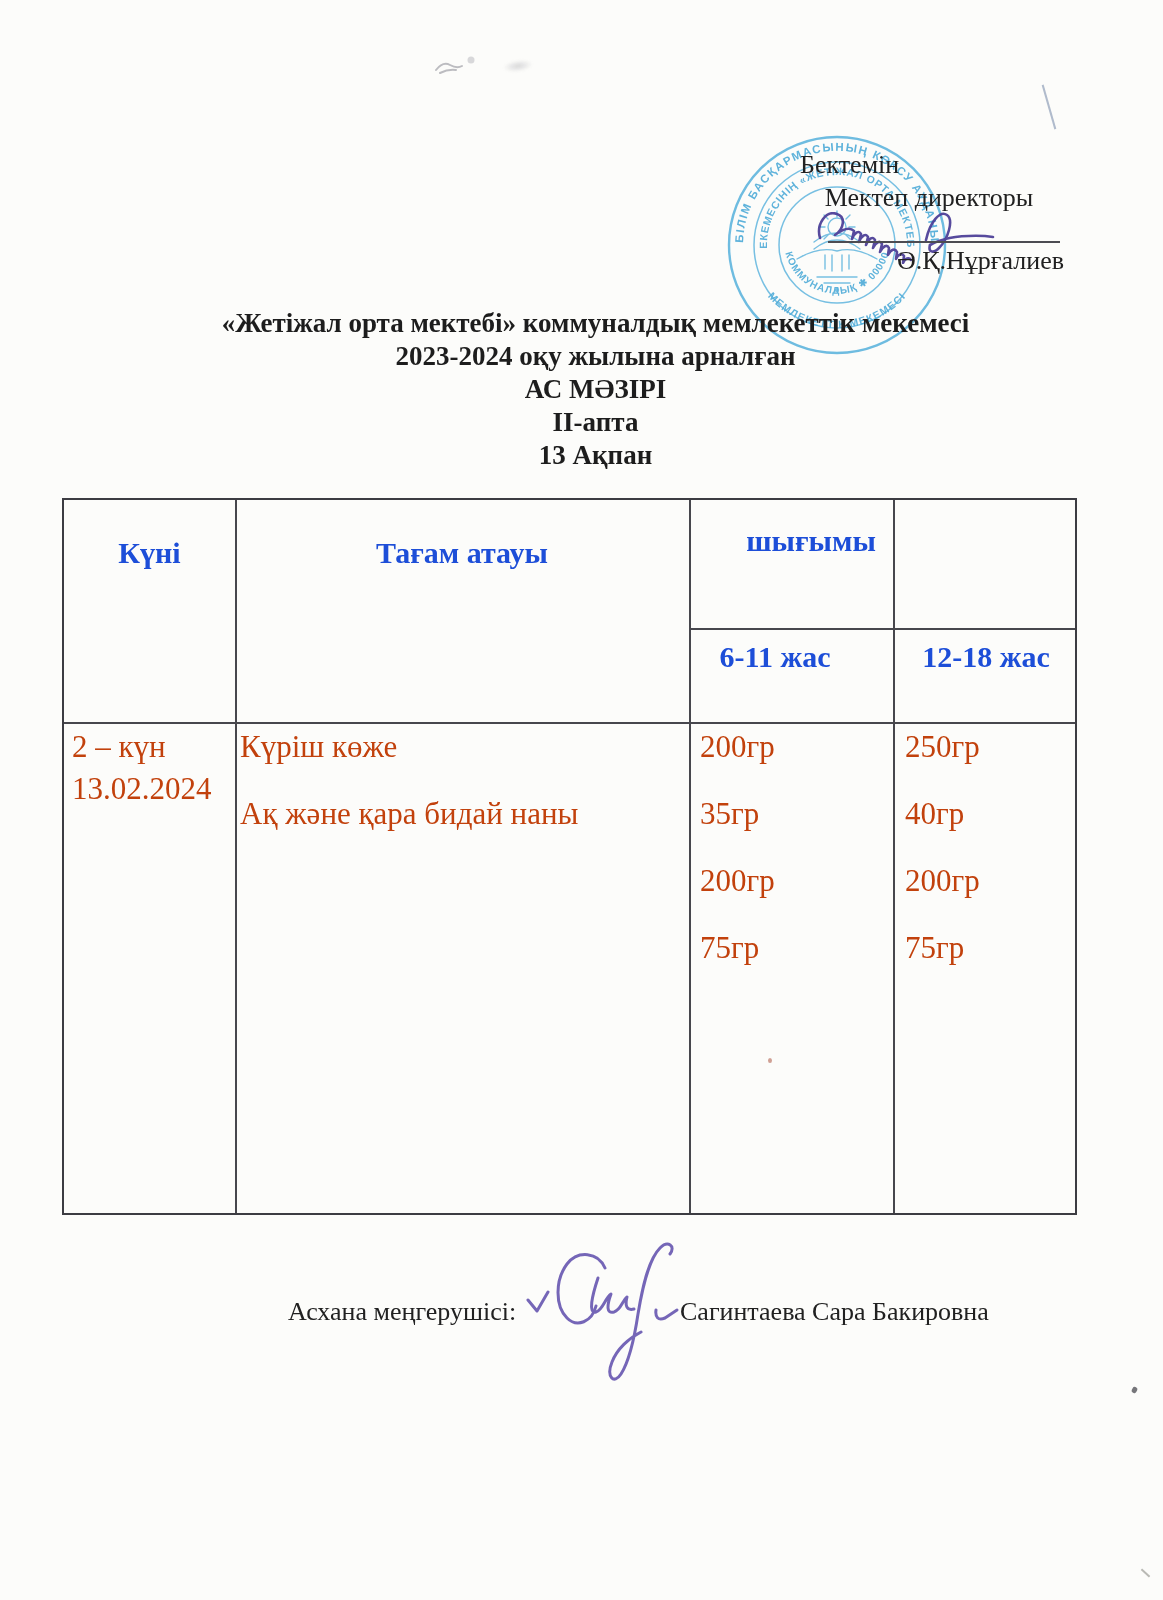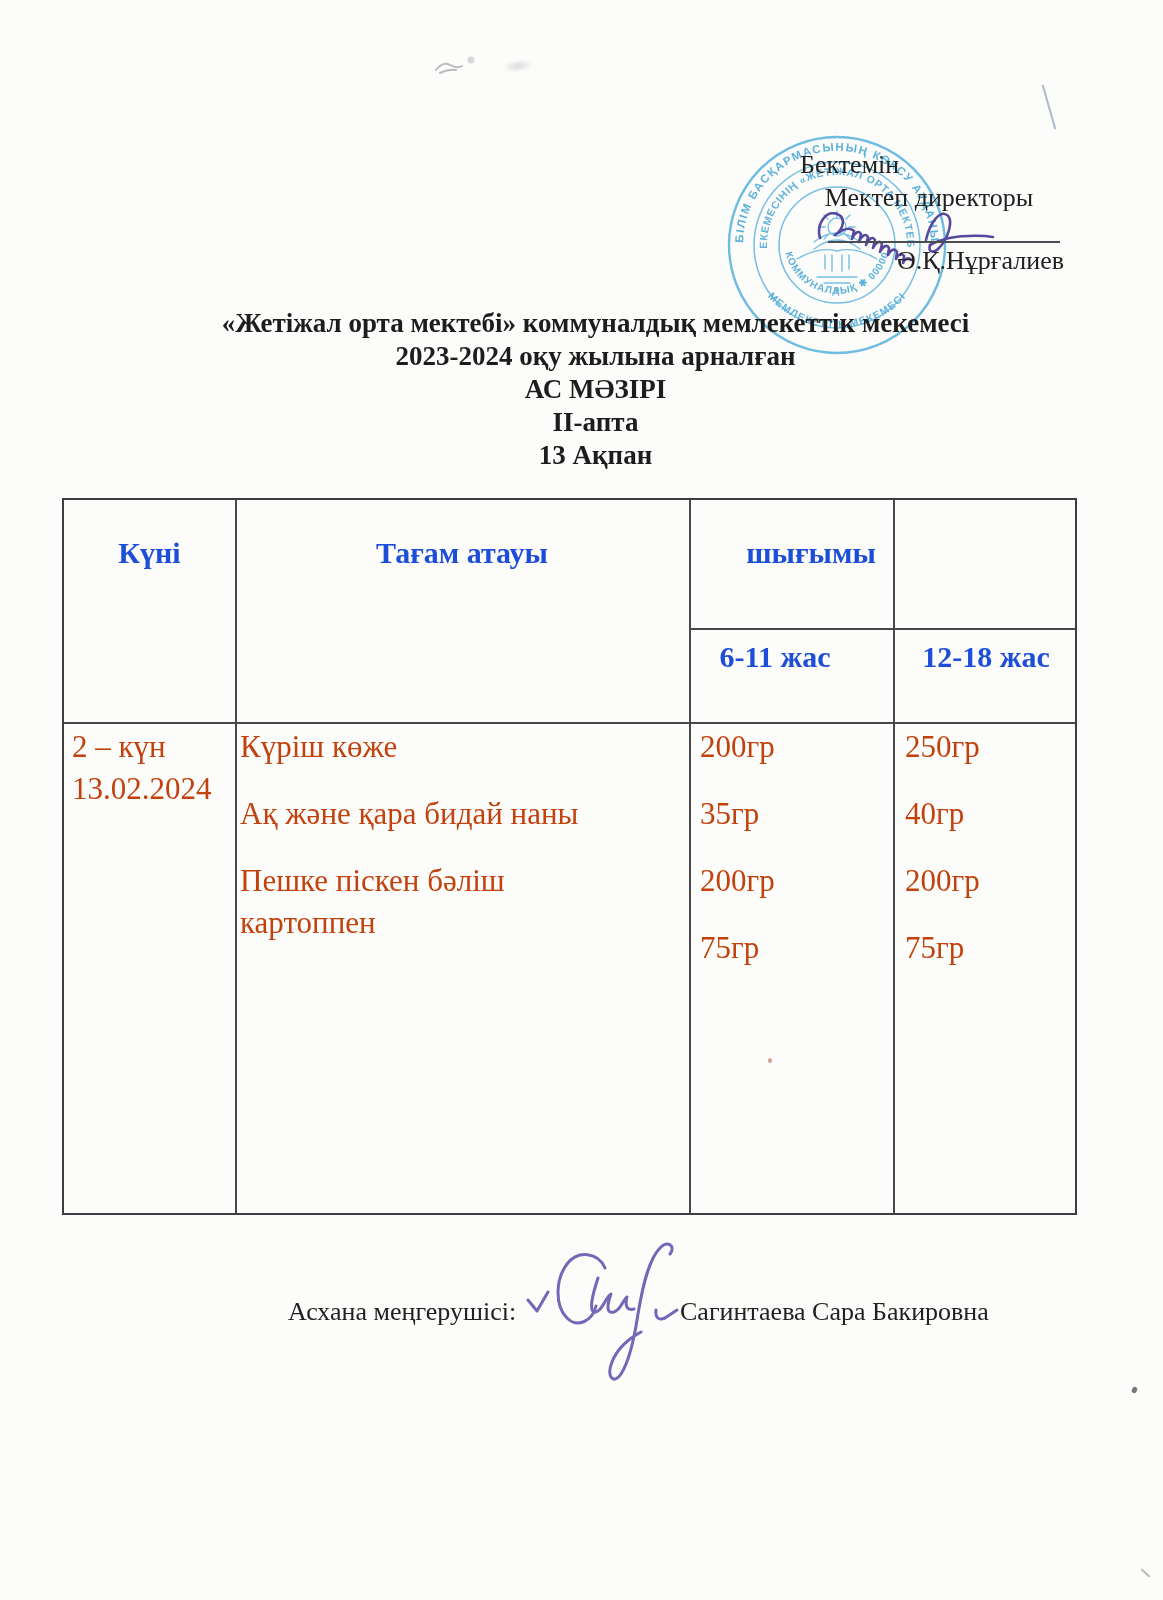--- a/index.html
+++ b/index.html
@@ -29,21 +29,21 @@
   .menu-table{position:absolute;top:498px;left:62px;width:1015px;height:717px;
               border:2px solid #3c3c42;box-sizing:border-box;}
   .vline{position:absolute;top:0;bottom:0;width:2px;background:#47474d;}
   .vline.v1{left:171px;} .vline.v2{left:625px;} .vline.v3{left:829px;}
   .hline{position:absolute;height:2px;background:#47474d;}
   .hline.h1{top:128px;left:625px;right:0;}
   .hline.h2{top:222px;left:0;right:0;}
   .th{position:absolute;font-weight:bold;font-size:30px;text-align:center;color:#1d4ed8;}
   .th.date{top:36px;left:0;width:171px;}
   .th.dish{top:36px;left:171px;width:454px;}
-  .th.out {top:36px;left:625px;width:244px;}
+  .th.out {top:24px;left:625px;width:244px;}
   .th.age1{top:140px;left:625px;width:172px;}
   .th.age2{top:140px;left:829px;width:186px;}
   .cellcol{position:absolute;top:226px;font-size:31px;color:#c2410c;}
   .cellcol .item{line-height:42px;margin-bottom:25px;white-space:pre-line;}
   .daycol{left:8px;width:160px;line-height:42px;}
   .dishcol{left:166px;width:436px;margin-left:10px;}
   .valcol1{left:636px;width:190px;}
   .valcol2{left:841px;width:170px;}
   
   .manager-label{position:absolute;top:1297px;left:288px;font-size:26px;}
@@ -153,22 +153,20 @@
     <div class="th age2">12-18 жас</div>
 
     <div class="cellcol daycol">
       <div>2 – күн</div>
       <div>13.02.2024</div>
     </div>
 
     <div class="cellcol dishcol">
       <div class="item">Күріш көже</div>
       <div class="item">Ақ және қара бидай наны</div>
-      <div class="item">Пешке піскен бәліш
-картоппен</div>
     </div>
 
     <div class="cellcol valcol1">
       <div class="item">200гр</div>
       <div class="item">35гр</div>
       <div class="item">200гр</div>
       <div class="item">75гр</div>
     </div>
 
     <div class="cellcol valcol2">

